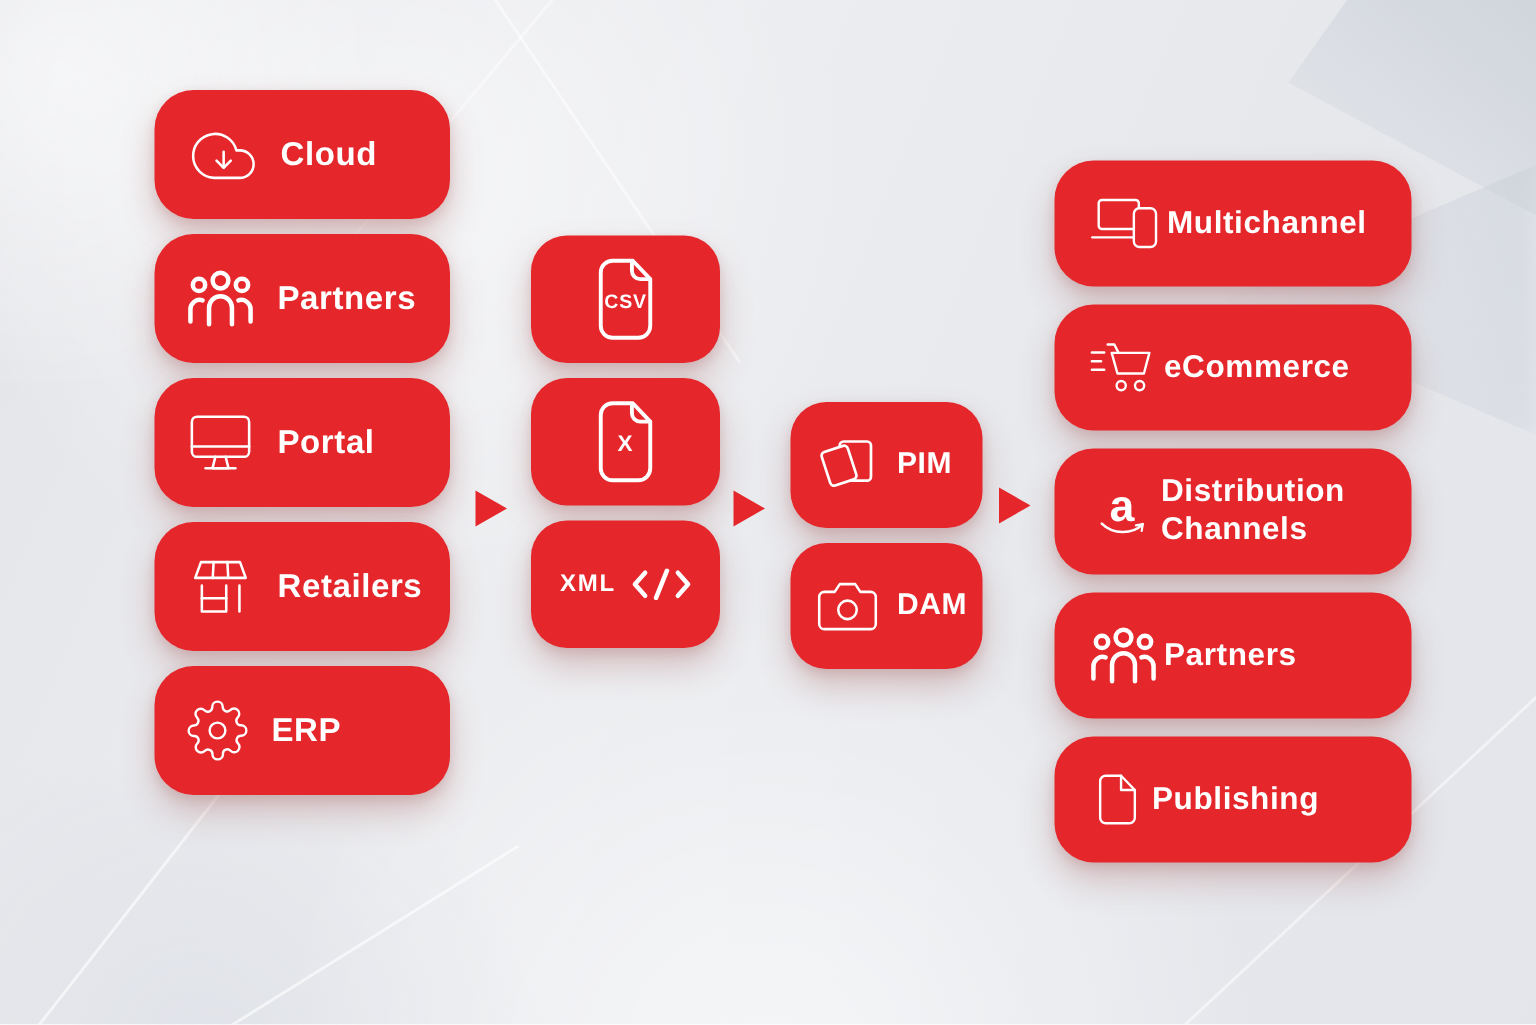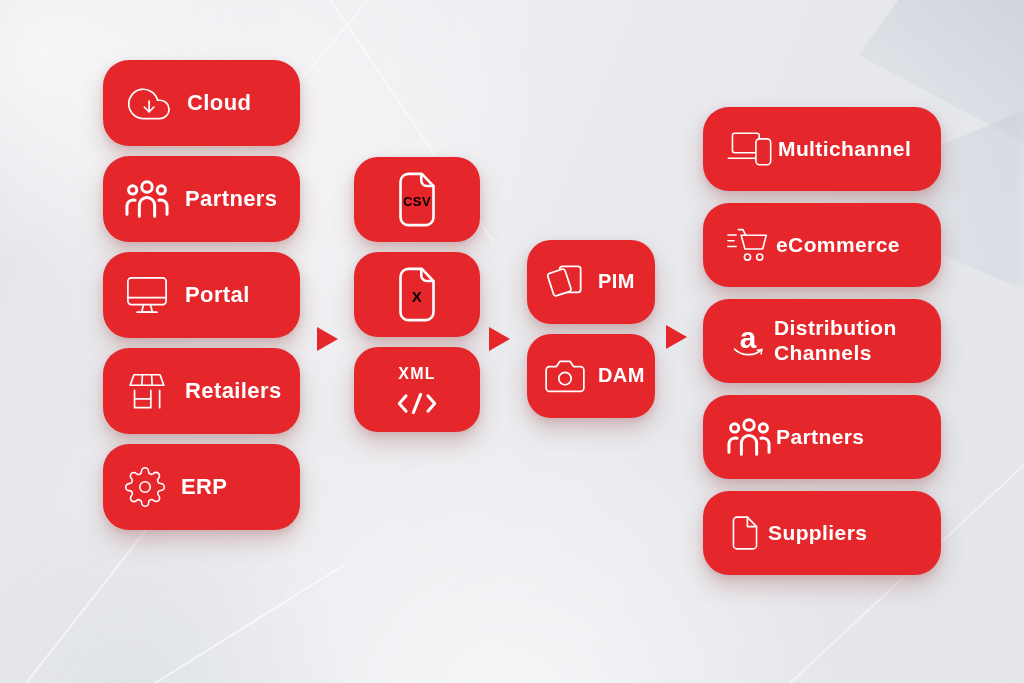--- a/index.html
+++ b/index.html
@@ -26,21 +26,21 @@
   .deco-line{position:absolute;width:2px;background:rgba(255,255,255,.6);pointer-events:none;}
   .line-a{left:55px;top:430px;height:430px;transform:rotate(38deg);}
   .line-b{left:175px;top:470px;height:400px;transform:rotate(58deg);}
   .line-c{left:400px;top:-60px;height:330px;transform:rotate(-34deg);background:rgba(255,255,255,.5);}
   .line-d{left:905px;top:360px;height:430px;transform:rotate(47deg);background:rgba(255,255,255,.5);}
   .line-e{left:300px;top:-30px;height:220px;transform:rotate(40deg);background:rgba(255,255,255,.45);}
 
   .col{position:absolute;display:flex;flex-direction:column;}
   .col-sources{left:103px;top:60px;gap:10px;}
   .col-formats{left:354px;top:157px;gap:10px;}
-  .col-systems{left:527px;top:240px;gap:10px;}
+  .col-systems{left:527px;top:268px;gap:10px;}
   .col-channels{left:703px;top:107px;gap:12px;}
 
   .block{
     background:#e5262b;color:#fff;border-radius:26px;
     box-shadow:0 12px 22px rgba(160,85,85,.30),0 3px 7px rgba(160,85,85,.18);
     display:flex;align-items:center;box-sizing:border-box;
   }
   .col-sources .block{width:197px;height:86px;padding-left:21px;gap:15px;}
   .col-formats .block{width:126px;height:85px;justify-content:center;border-radius:24px;}
   .col-systems .block{width:128px;height:84px;padding-left:17px;gap:12px;border-radius:24px;}
@@ -50,24 +50,24 @@
   .col-sources .label{font-size:22px;}
   .col-systems .label{font-size:20px;}
   .col-channels .label{font-size:21px;padding-right:8px;}
 
   .icon{flex:0 0 auto;display:block;}
   .icon *{vector-effect:non-scaling-stroke;}
 
   .file-wrap{position:relative;width:44px;height:57px;}
   .file-type{
     position:absolute;left:0;right:0;top:52%;transform:translateY(-50%);
-    text-align:center;font-weight:700;font-size:13px;letter-spacing:.5px;color:#000000;
+    text-align:center;font-weight:700;font-size:13px;letter-spacing:.5px;color:#ffffff;
   }
   .file-type.big{font-size:15px;}
-  .xml-block{flex-direction:column;justify-content:center;gap:10px;}
+  .xml-block{flex-direction:row;justify-content:center;gap:10px;}
   .xml-label{font-weight:700;font-size:16px;letter-spacing:1.2px;color:#fff;}
 
   .arrow{
     position:absolute;width:0;height:0;
     border-top:12px solid transparent;border-bottom:12px solid transparent;
     border-left:21px solid #e5262b;
   }
   .arrow-1{left:317px;top:327px;}
   .arrow-2{left:489px;top:327px;}
   .arrow-3{left:666px;top:325px;}
@@ -239,21 +239,21 @@
         <path d="M45 38v-8.5a6.5 6.5 0 0 0-8.5-6.2"></path>
       </svg>
       <span class="label">Partners</span>
     </div>
 
     <div class="block">
       <svg class="icon" width="38" height="44" viewBox="0 0 24 24" fill="none" stroke="#fff" stroke-width="1.6" stroke-linecap="round" stroke-linejoin="round">
         <path d="M13.5 2H7a2.3 2.3 0 0 0-2.3 2.3v15.4A2.3 2.3 0 0 0 7 22h10a2.3 2.3 0 0 0 2.3-2.3V8L13.5 2z"></path>
         <polyline points="13.5 2 13.5 8 19.3 8"></polyline>
       </svg>
-      <span class="label">Suppliers</span>
+      <span class="label">Publishing</span>
     </div>
   </div>
 
   <div class="arrow arrow-1"></div>
   <div class="arrow arrow-2"></div>
   <div class="arrow arrow-3"></div>
 
 </div>
 
 </body></html>

